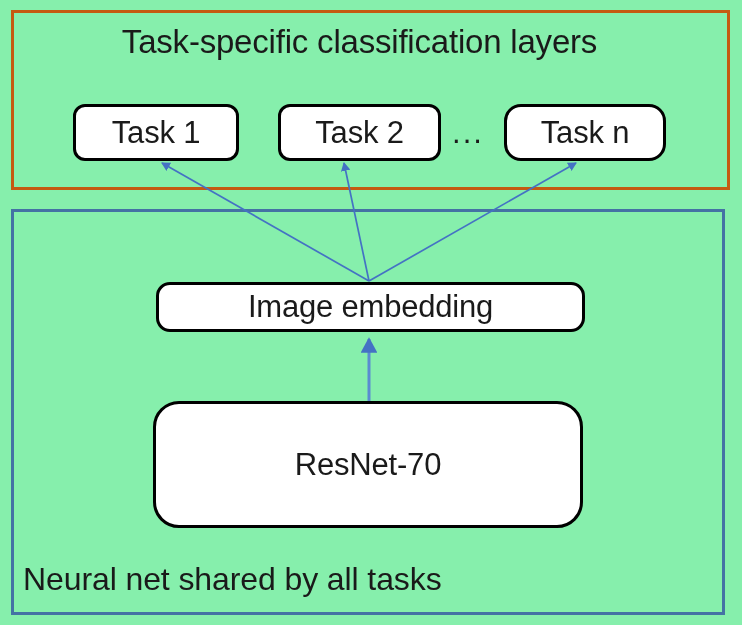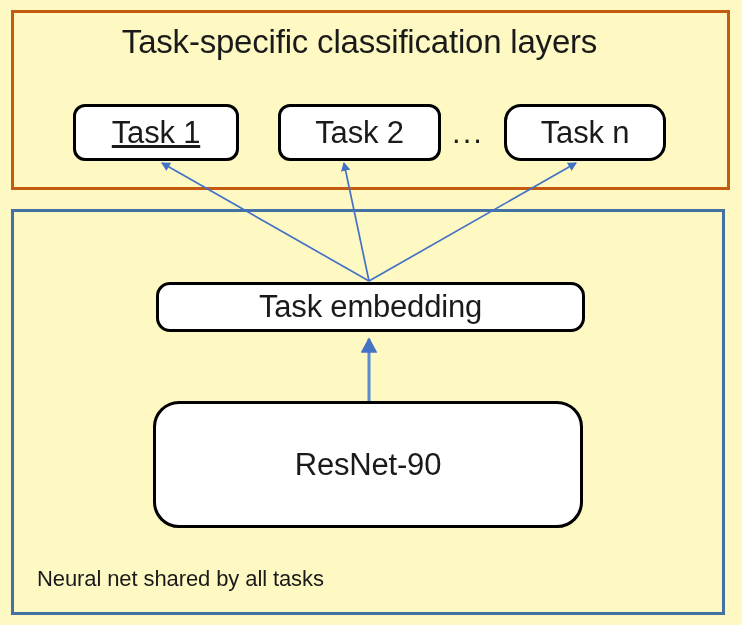--- a/index.html
+++ b/index.html
@@ -8,21 +8,21 @@
     background: #ffffff;
   }
   body {
     font-family: "Liberation Sans", sans-serif;
     -webkit-font-smoothing: antialiased;
   }
   #canvas {
     position: relative;
     width: 742px;
     height: 625px;
-    background: #fef9c3;
+    background: #86efac;
     overflow: hidden;
   }
 
   
   .group-frame {
     position: absolute;
     box-sizing: border-box;
     background: transparent;
   }
   #task-group {
@@ -48,23 +48,23 @@
     width: 719px;
     text-align: center;
     font-size: 33px;
     line-height: 40px;
     color: #1a1a1a;
     letter-spacing: -0.2px;
     white-space: nowrap;
   }
   #shared-group-caption {
     position: absolute;
-    left: 23px;
+    left: 9px;
     top: 352px;
-    font-size: 22px;
+    font-size: 32px;
     line-height: 30px;
     color: #1a1a1a;
     letter-spacing: -0.1px;
     white-space: nowrap;
     text-align: center;
   }
 
   
   .node-box {
     position: absolute;
@@ -77,21 +77,21 @@
     color: #1a1a1a;
     letter-spacing: -0.2px;
     white-space: nowrap;
   }
   .task-box {
     top: 104px;
     height: 57px;
     border-radius: 12px;
     font-size: 31px;
   }
-  #task-box-1 { left: 73px;  width: 166px; text-decoration: underline; }
+  #task-box-1 { left: 73px;  width: 166px; }
   #task-box-2 { left: 258px; width: 163px; margin-left: 20px; }
   #task-box-n { left: 504px; width: 162px; border-radius: 17px; }
 
   #ellipsis-between-tasks {
     position: absolute;
     left: 437px;
     top: 104px;
     width: 62px;
     height: 57px;
     display: flex;
@@ -144,23 +144,23 @@
   </div>
 
   <div class="node-box task-box" id="task-box-1">Task 1</div>
 
   <div class="node-box task-box" id="task-box-2">Task 2</div>
 
   <div id="ellipsis-between-tasks">...</div>
 
   <div class="node-box task-box" id="task-box-n">Task n</div>
 
-  <div class="node-box" id="embedding-box">Task embedding</div>
+  <div class="node-box" id="embedding-box">Image embedding</div>
 
-  <div class="node-box" id="backbone-box">ResNet-90</div>
+  <div class="node-box" id="backbone-box">ResNet-70</div>
 
   <svg id="connectors" viewBox="0 0 742 625" xmlns="http://www.w3.org/2000/svg">
     <defs>
       <marker id="arrowhead" markerWidth="5.2" markerHeight="5.6" refX="4.6" refY="2.8" orient="auto" markerUnits="strokeWidth">
         <path d="M0,0 L5.2,2.8 L0,5.6 z" fill="#4472C4"></path>
       </marker>
     </defs>
 
     <line x1="369" y1="281" x2="162" y2="163" stroke="#4472C4" stroke-width="1.7" marker-end="url(#arrowhead)"></line>
 

